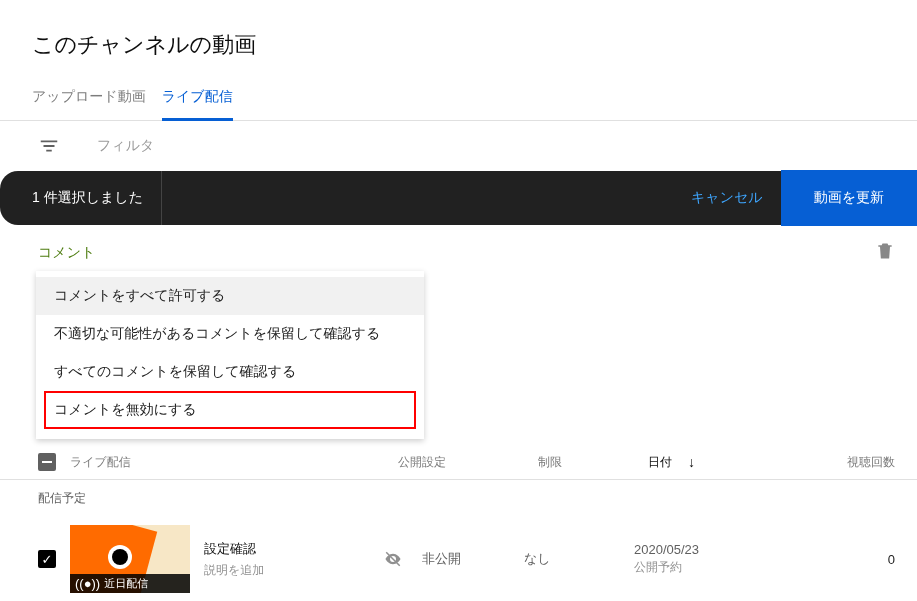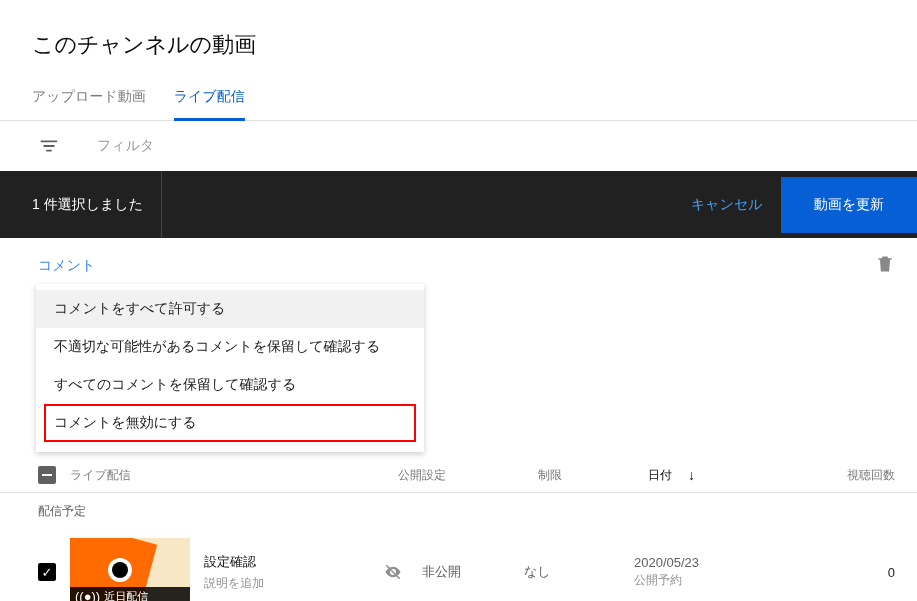--- a/index.html
+++ b/index.html
@@ -1,31 +1,31 @@
 <!DOCTYPE html>
 <html><head>
   <meta charset="utf-8">
   <style>
     * { margin:0; padding:0; box-sizing:border-box; font-family:"Hiragino Kaku Gothic ProN","Meiryo",Arial,sans-serif; }
     body { width:917px; height:601px; background:#fff; color:#222; overflow:hidden; }
     .page-title { font-size:22px; padding:30px 12px 18px 32px; color:#0d0d0d; }
-    .tabs { display:flex; gap:28px; padding:0 32px; border-bottom:1px solid #e0e0e0; }
+    .tabs { display:flex; gap:16px; padding:0 32px; border-bottom:1px solid #e0e0e0; }
     .tab { font-size:14px; color:#7c7c7c; padding:10px 0 12px; cursor:pointer; }
     .tab.active { color:#065fd4; border-bottom:3px solid #065fd4; margin-bottom:-1px; }
     .filter-row { display:flex; align-items:center; gap:37px; padding:14px 32px 14px 38px; }
     .filter-icon { width:22px; height:22px; color:#606060; display:flex; align-items:center; justify-content:center; }
     .filter-text { color:#9a9a9a; font-size:14px; }
-    .sel-bar { display:flex; align-items:center; background:#212121; color:#fff; height:67px; padding:0 0 0 32px; }
+    .sel-bar { display:flex; align-items:center; background:#212121; color:#fff; height:54px; padding:0 0 0 32px;border-radius:18px; }
     .sel-text { font-size:14px; }
     .sel-sep { width:1px; height:100%; background:#444; margin:0 0 0 18px; }
     .sel-spacer { flex:1; }
     .cancel-btn { color:#3ea6ff; font-size:14px; padding:10px 18px; cursor:pointer; }
     .update-btn { background:#065fd4; color:#fff; font-size:14px; padding:0 33px; height:56px; display:flex; align-items:center; cursor:pointer; }
     .comment-row { display:flex; align-items:center; padding:16px 22px 16px 38px; position:relative; }
-    .comment-label { font-size:14px; color:#3b82f6; }
+    .comment-label { font-size:14px; color:#4d7c0f; }
     .trash-icon { margin-left:auto; color:#888; cursor:pointer; }
     .dropdown { position:absolute; left:36px; top:46px; width:388px; background:#fff; box-shadow:0 2px 6px rgba(0,0,0,0.2); padding:6px 0 10px; z-index:10; }
     .dd-item { font-size:14px; padding:10px 18px; cursor:pointer; color:#222; }
     .dd-item.hover { background:#f1f1f1; }
     .dd-item.boxed { outline:2px solid #ff0000; outline-offset:-2px; margin:0 8px; padding:10px 10px; }
     .table-head { display:flex; align-items:center; padding:8px 22px 8px 38px; border-bottom:1px solid #e0e0e0; font-size:12px; color:#7a7a7a; margin-top:164px; }
     .cb { width:18px; height:18px; border:2px solid #909090; border-radius:2px; display:inline-flex; align-items:center; justify-content:center; cursor:pointer; }
     .cb.ind { background:#606060; border-color:#606060; }
     .cb.ind::after{content:""; width:10px; height:2px; background:#fff;}
     .cb.chk { background:#000; border-color:#000; color:#fff; }

